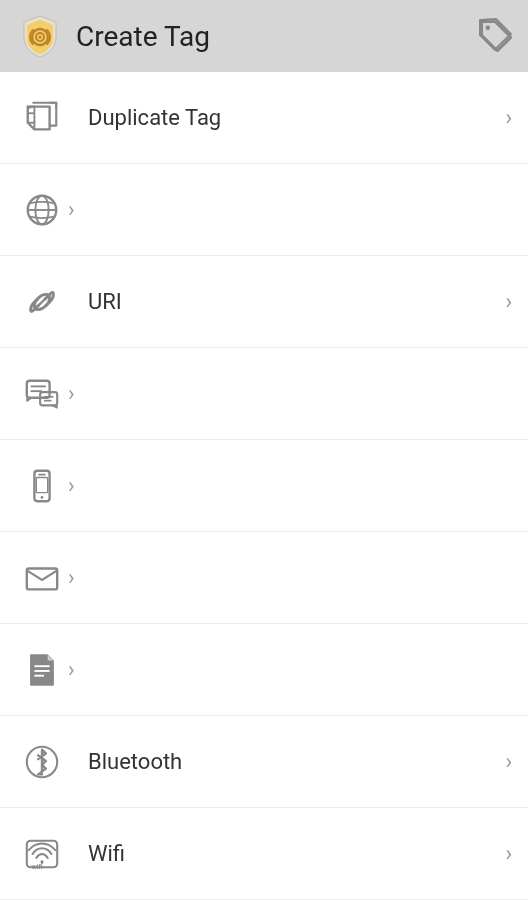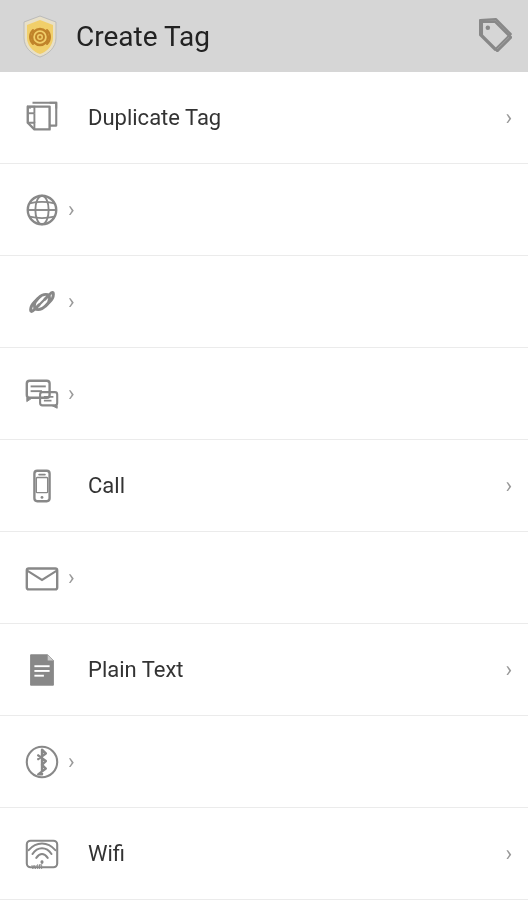--- a/index.html
+++ b/index.html
@@ -147,20 +147,21 @@
 
   <li class="menu-item">
     <div class="item-icon">
       <svg class="icon-svg" viewBox="0 0 40 40" xmlns="http://www.w3.org/2000/svg">
 
         <path d="M17 23 Q12 28 12 28 Q8 32 8 28 Q8 24 12 20 L16 16 Q20 12 24 12 Q28 12 28 16 Q28 20 24 24" fill="none" stroke="#888" stroke-width="3" stroke-linecap="round"></path>
         <path d="M23 17 Q28 12 28 12 Q32 8 32 12 Q32 16 28 20 L24 24 Q20 28 16 28 Q12 28 12 24 Q12 20 16 16" fill="none" stroke="#888" stroke-width="3" stroke-linecap="round"></path>
         <line x1="15" y1="25" x2="25" y2="15" stroke="#888" stroke-width="2.5"></line>
       </svg>
     </div>
+    <span class="item-label">URI</span>
     <span class="item-chevron">›</span>
   </li>
 
   <li class="menu-item">
     <div class="item-icon">
       <svg class="icon-svg" viewBox="0 0 40 40" xmlns="http://www.w3.org/2000/svg">
         <rect x="4" y="6" width="24" height="18" rx="3" fill="none" stroke="#888" stroke-width="2.5"></rect>
         <line x1="8" y1="12" x2="24" y2="12" stroke="#888" stroke-width="2"></line>
         <line x1="8" y1="17" x2="20" y2="17" stroke="#888" stroke-width="2"></line>
         <path d="M4 24 L4 28 L10 24" fill="#888" stroke="#888" stroke-width="1"></path>
@@ -176,21 +177,20 @@
   <li class="menu-item">
     <div class="item-icon">
       <svg class="icon-svg" viewBox="0 0 40 40" xmlns="http://www.w3.org/2000/svg">
 
         <rect x="12" y="4" width="16" height="32" rx="3" fill="none" stroke="#888" stroke-width="2.5"></rect>
         <line x1="17" y1="8" x2="23" y2="8" stroke="#888" stroke-width="2" stroke-linecap="round"></line>
         <circle cx="20" cy="32" r="1.5" fill="#888"></circle>
         <rect x="14" y="11" width="12" height="16" rx="1" fill="none" stroke="#888" stroke-width="1.5"></rect>
       </svg>
     </div>
-    <span class="item-label">Call</span>
     <span class="item-chevron">›</span>
   </li>
 
   <li class="menu-item">
     <div class="item-icon">
       <svg class="icon-svg" viewBox="0 0 40 40" xmlns="http://www.w3.org/2000/svg">
         <rect x="4" y="10" width="32" height="22" rx="2" fill="none" stroke="#888" stroke-width="2.5"></rect>
         <path d="M4 12 L20 22 L36 12" fill="none" stroke="#888" stroke-width="2.2"></path>
       </svg>
     </div>
@@ -201,32 +201,32 @@
     <div class="item-icon">
       <svg class="icon-svg" viewBox="0 0 40 40" xmlns="http://www.w3.org/2000/svg">
 
         <path d="M8 4 L26 4 L32 10 L32 36 L8 36 Z" fill="#888" stroke="#888" stroke-width="1"></path>
         <path d="M26 4 L26 10 L32 10 Z" fill="#ccc"></path>
         <line x1="12" y1="16" x2="28" y2="16" stroke="white" stroke-width="2"></line>
         <line x1="12" y1="21" x2="28" y2="21" stroke="white" stroke-width="2"></line>
         <line x1="12" y1="26" x2="22" y2="26" stroke="white" stroke-width="2"></line>
       </svg>
     </div>
-    <span class="item-label">Plain Text</span>
     <span class="item-chevron">›</span>
   </li>
 
   <li class="menu-item">
     <div class="item-icon">
       <svg class="icon-svg" viewBox="0 0 40 40" xmlns="http://www.w3.org/2000/svg">
         <circle cx="20" cy="20" r="16" fill="none" stroke="#888" stroke-width="2.2"></circle>
         <path d="M16 13 L24 19 L20 23 L20 7 L24 11 L16 17" fill="none" stroke="#888" stroke-width="2.5" stroke-linejoin="round" stroke-linecap="round"></path>
         <path d="M20 23 L24 27 L16 33 L20 33 L20 23" fill="none" stroke="#888" stroke-width="2.5" stroke-linejoin="round" stroke-linecap="round"></path>
       </svg>
     </div>
+    <span class="item-label">Bluetooth</span>
     <span class="item-chevron">›</span>
   </li>
 
   <li class="menu-item">
     <div class="item-icon">
       <svg class="icon-svg" viewBox="0 0 40 40" xmlns="http://www.w3.org/2000/svg">
         <rect x="4" y="6" width="32" height="28" rx="4" fill="none" stroke="#888" stroke-width="2.2"></rect>
         <path d="M20 28 L20 29" stroke="#888" stroke-width="3" stroke-linecap="round"></path>
         <path d="M14 24 Q17 20 20 20 Q23 20 26 24" fill="none" stroke="#888" stroke-width="2.2" stroke-linecap="round"></path>
         <path d="M10 20 Q14 14 20 14 Q26 14 30 20" fill="none" stroke="#888" stroke-width="2.2" stroke-linecap="round"></path>

